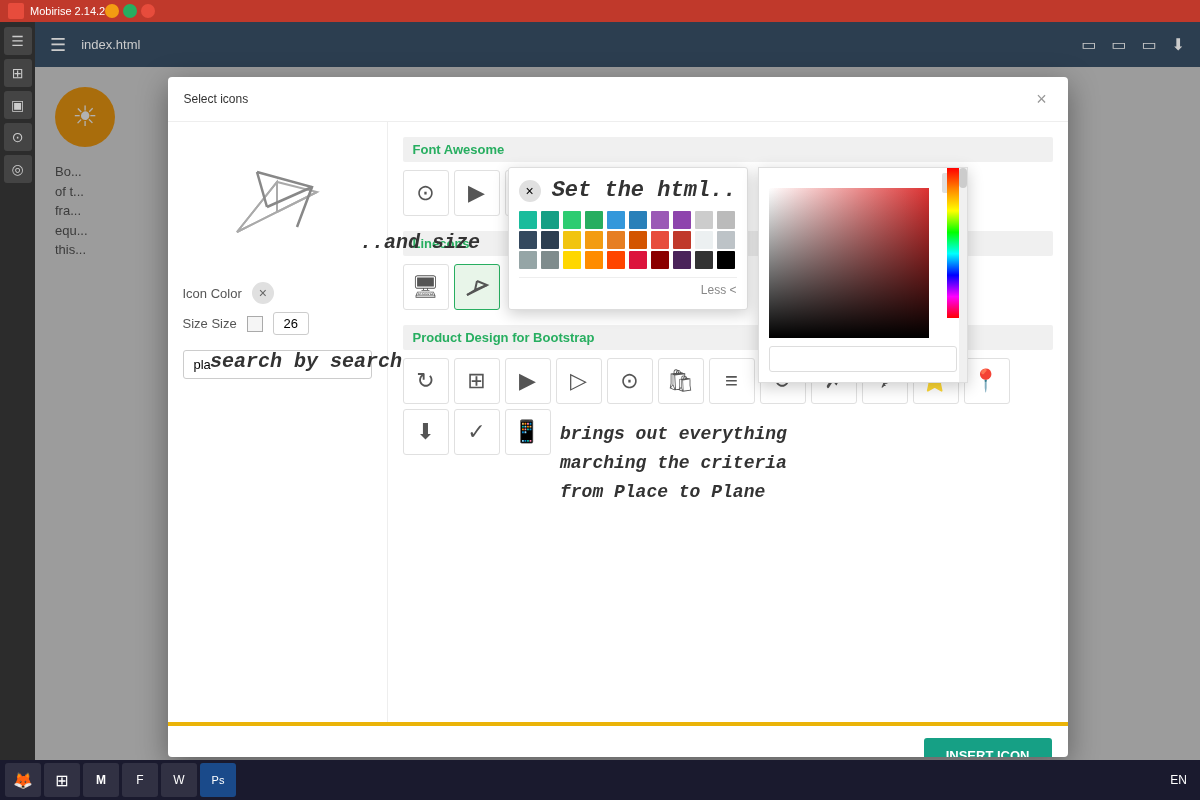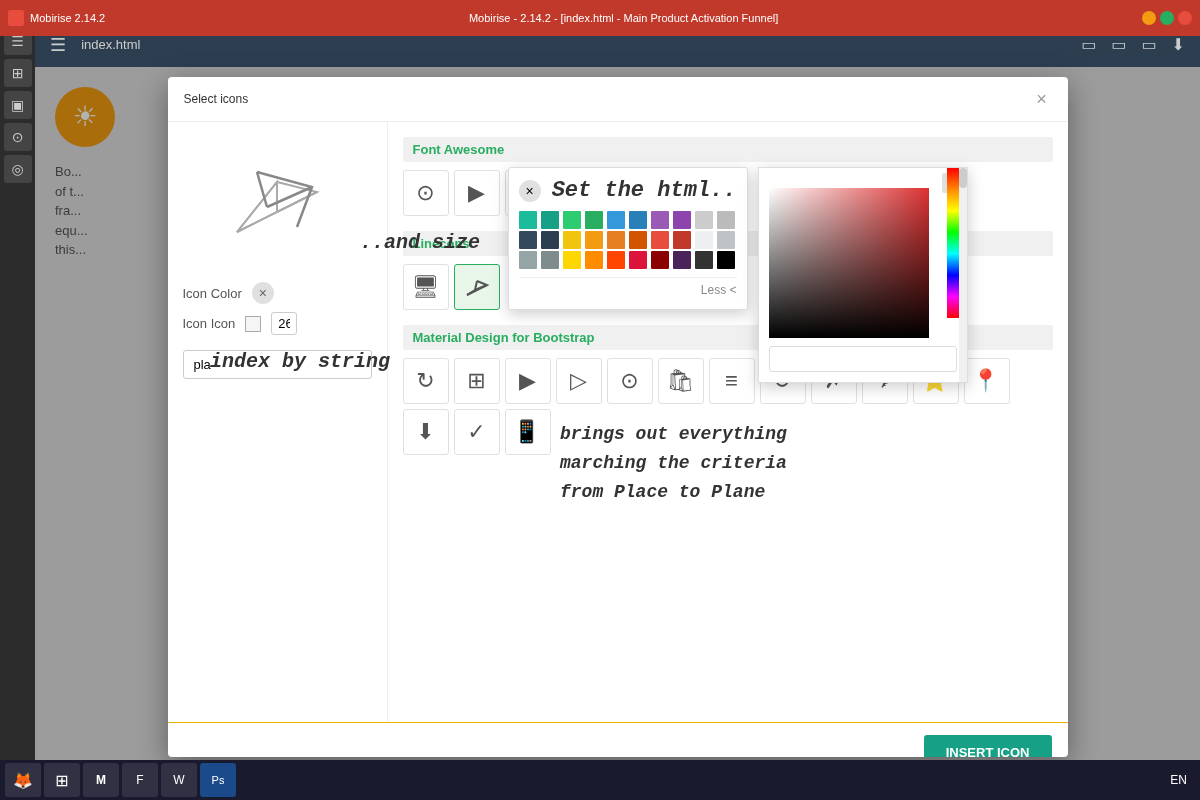--- a/index.html
+++ b/index.html
@@ -9,21 +9,21 @@
       overflow: hidden;
       font-family: Arial, sans-serif;
       background: #6d6d6d;
       position: relative;
     }
 
     
     .titlebar {
       position: absolute;
       top: 0; left: 0; right: 0;
-      height: 36px;
+      height: 22px;
       background: #c0392b;
       display: flex;
       align-items: center;
       padding: 0 8px;
       z-index: 100;
     }
     .titlebar-icon {
       width: 16px; height: 16px;
       background: #e74c3c;
       border-radius: 2px;
@@ -199,21 +199,21 @@
       width: 22px; height: 22px;
       border-radius: 50%;
       background: #e0e0e0;
       border: none;
       font-size: 14px;
       cursor: pointer;
       display: flex; align-items: center; justify-content: center;
       color: #666;
     }
     .size-input {
-      width: 26px;
+      width: 36px;
       padding: 3px 6px;
       border: 1px solid #ccc;
       border-radius: 3px;
       font-size: 13px;
       text-align: center;
     }
     .size-icon {
       width: 16px; height: 16px;
       border: 1px solid #aaa;
       background: #f5f5f5;
@@ -365,21 +365,21 @@
     }
 
     
     .icon-list-area::-webkit-scrollbar { width: 8px; }
     .icon-list-area::-webkit-scrollbar-track { background: #f0f0f0; }
     .icon-list-area::-webkit-scrollbar-thumb { background: #ccc; border-radius: 4px; }
 
     
     .modal-footer {
       padding: 12px 16px;
-      border-top: 1px solid #eab308;
+      border-top: 4px solid #eab308;
       display: flex;
       justify-content: flex-end;
       gap: 10px;
       align-items: center;
     }
     .btn-insert {
       padding: 10px 22px;
       background: #16a085;
       color: white;
       border: none;
@@ -478,21 +478,20 @@
       bottom: 10px;
       left: 5px;
     }
   </style>
 </head>
 <body>
 
 <div class="titlebar">
   <div class="titlebar-icon"></div>
   <span class="titlebar-text">Mobirise 2.14.2</span>
-  <span class="titlebar-title">Mobirise - 2.14.2 - [index.html - Main Product Activation Funnel]</span>
   <div class="titlebar-controls">
     <div class="titlebar-btn tb-min"></div>
     <div class="titlebar-btn tb-max"></div>
     <div class="titlebar-btn tb-close"></div>
   </div>
 </div>
 
 <div class="left-sidebar">
   <div class="sidebar-icon">☰</div>
   <div class="sidebar-icon">⊞</div>
@@ -548,21 +547,21 @@
             <line x1="40" y1="55" x2="30" y2="20" stroke="#888" stroke-width="2.5"></line>
           </svg>
         </div>
 
         <div style="display:flex; flex-direction:column; gap:8px; position:relative;">
           <div style="display:flex; align-items:center; gap:10px;">
             <span class="control-label">Icon Color</span>
             <button class="color-close-btn">×</button>
           </div>
           <div style="display:flex; align-items:center; gap:10px;">
-            <span class="control-label">Icon Icon</span>
+            <span class="control-label">Size Size</span>
             <div class="size-icon"></div>
             <input class="size-input" type="text" value="26" style="">
           </div>
         </div>
 
         <input class="search-input" type="text" value="pla" placeholder="pla" style="">
 
       </div>
 
       <div class="right-panel">
@@ -644,21 +643,21 @@
             <div class="icon-item selected">
               <svg width="28" height="28" viewBox="0 0 28 28">
                 <polyline points="4,22 24,12 14,8" fill="none" stroke="#555" stroke-width="2"></polyline>
                 <polyline points="24,12 12,17 14,8" fill="none" stroke="#555" stroke-width="2"></polyline>
                 <line x1="12" y1="17" x2="4" y2="22" stroke="#555" stroke-width="2"></line>
               </svg>
             </div>
           </div>
 
           <div class="icon-section-header">
-            <span>Material Design for Bootstrap</span>
+            <span>Product Design for Bootstrap</span>
           </div>
           <div class="icon-grid">
             <div class="icon-item">↻</div>
             <div class="icon-item">⊞</div>
             <div class="icon-item">▶</div>
             <div class="icon-item">▷</div>
             <div class="icon-item">⊙</div>
             <div class="icon-item">🛍</div>
             <div class="icon-item">≡</div>
             <div class="icon-item">↺</div>
@@ -677,21 +676,21 @@
     </div>
 
     <div class="modal-footer">
       <button class="btn-insert">INSERT ICON</button>
     </div>
 
   </div>
 </div>
 
 <div class="annot-search">
-  <span>index by string</span>
+  <span>search by search</span>
 </div>
 <div class="annot-size">
   <span>..and size</span>
 </div>
 <div class="annot-brings">brings out everything<br>marching the criteria<br>from Place to Plane</div>
 
 <div class="taskbar">
   <div class="taskbar-item">🦊</div>
   <div class="taskbar-item">⊞</div>
   <div class="taskbar-item" style="font-size:12px;font-weight:bold;">M</div>

